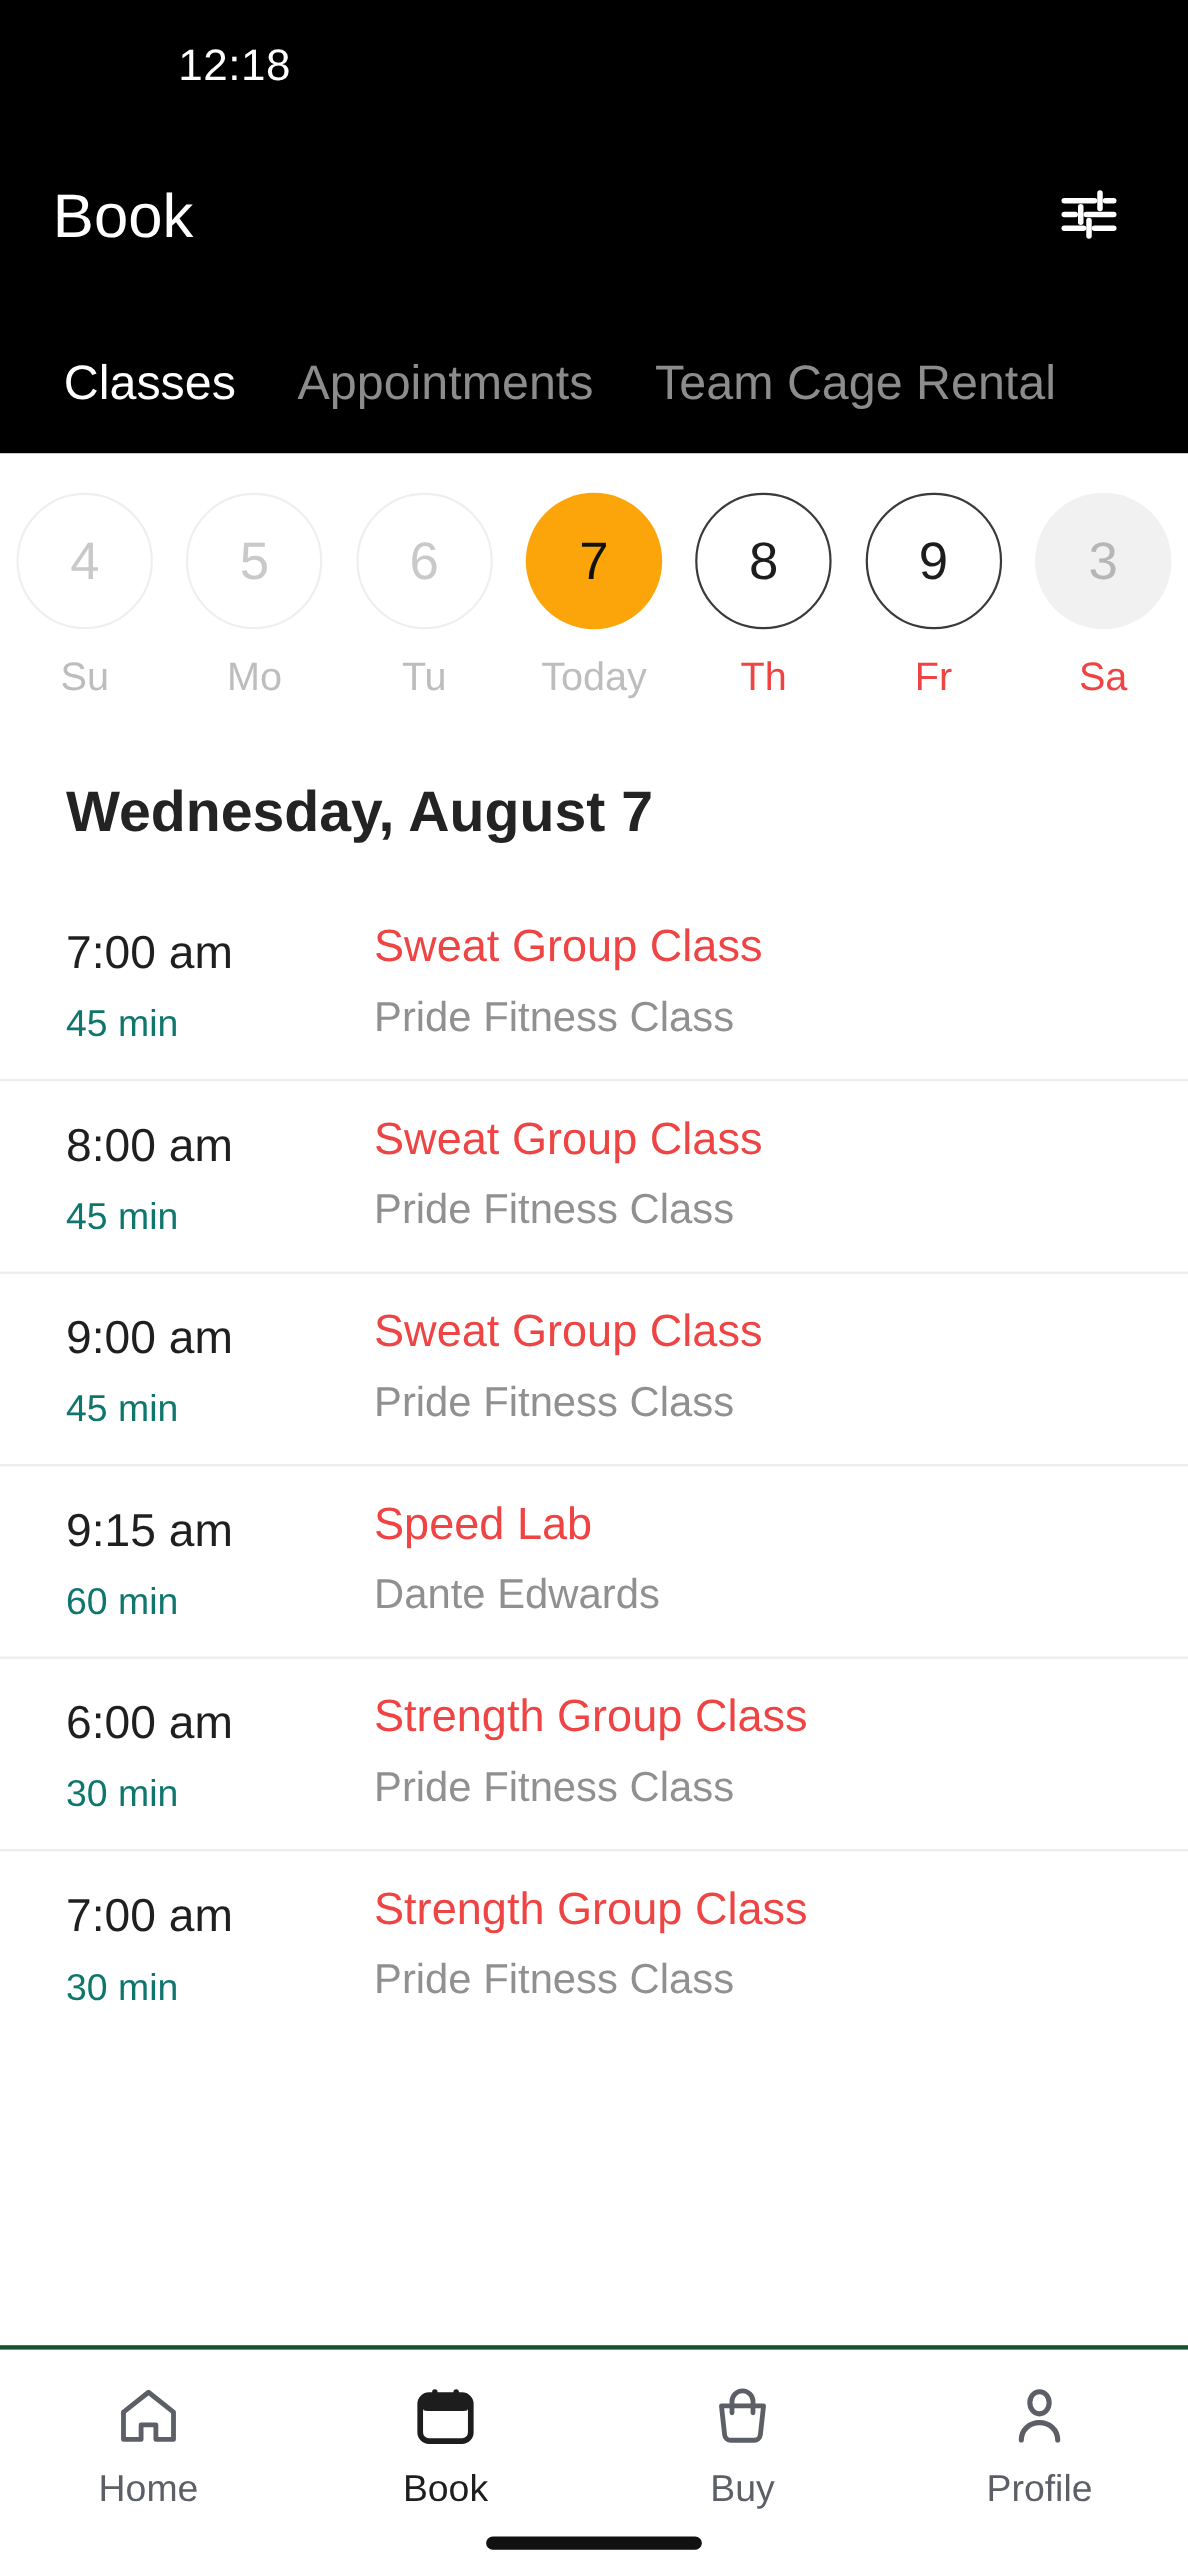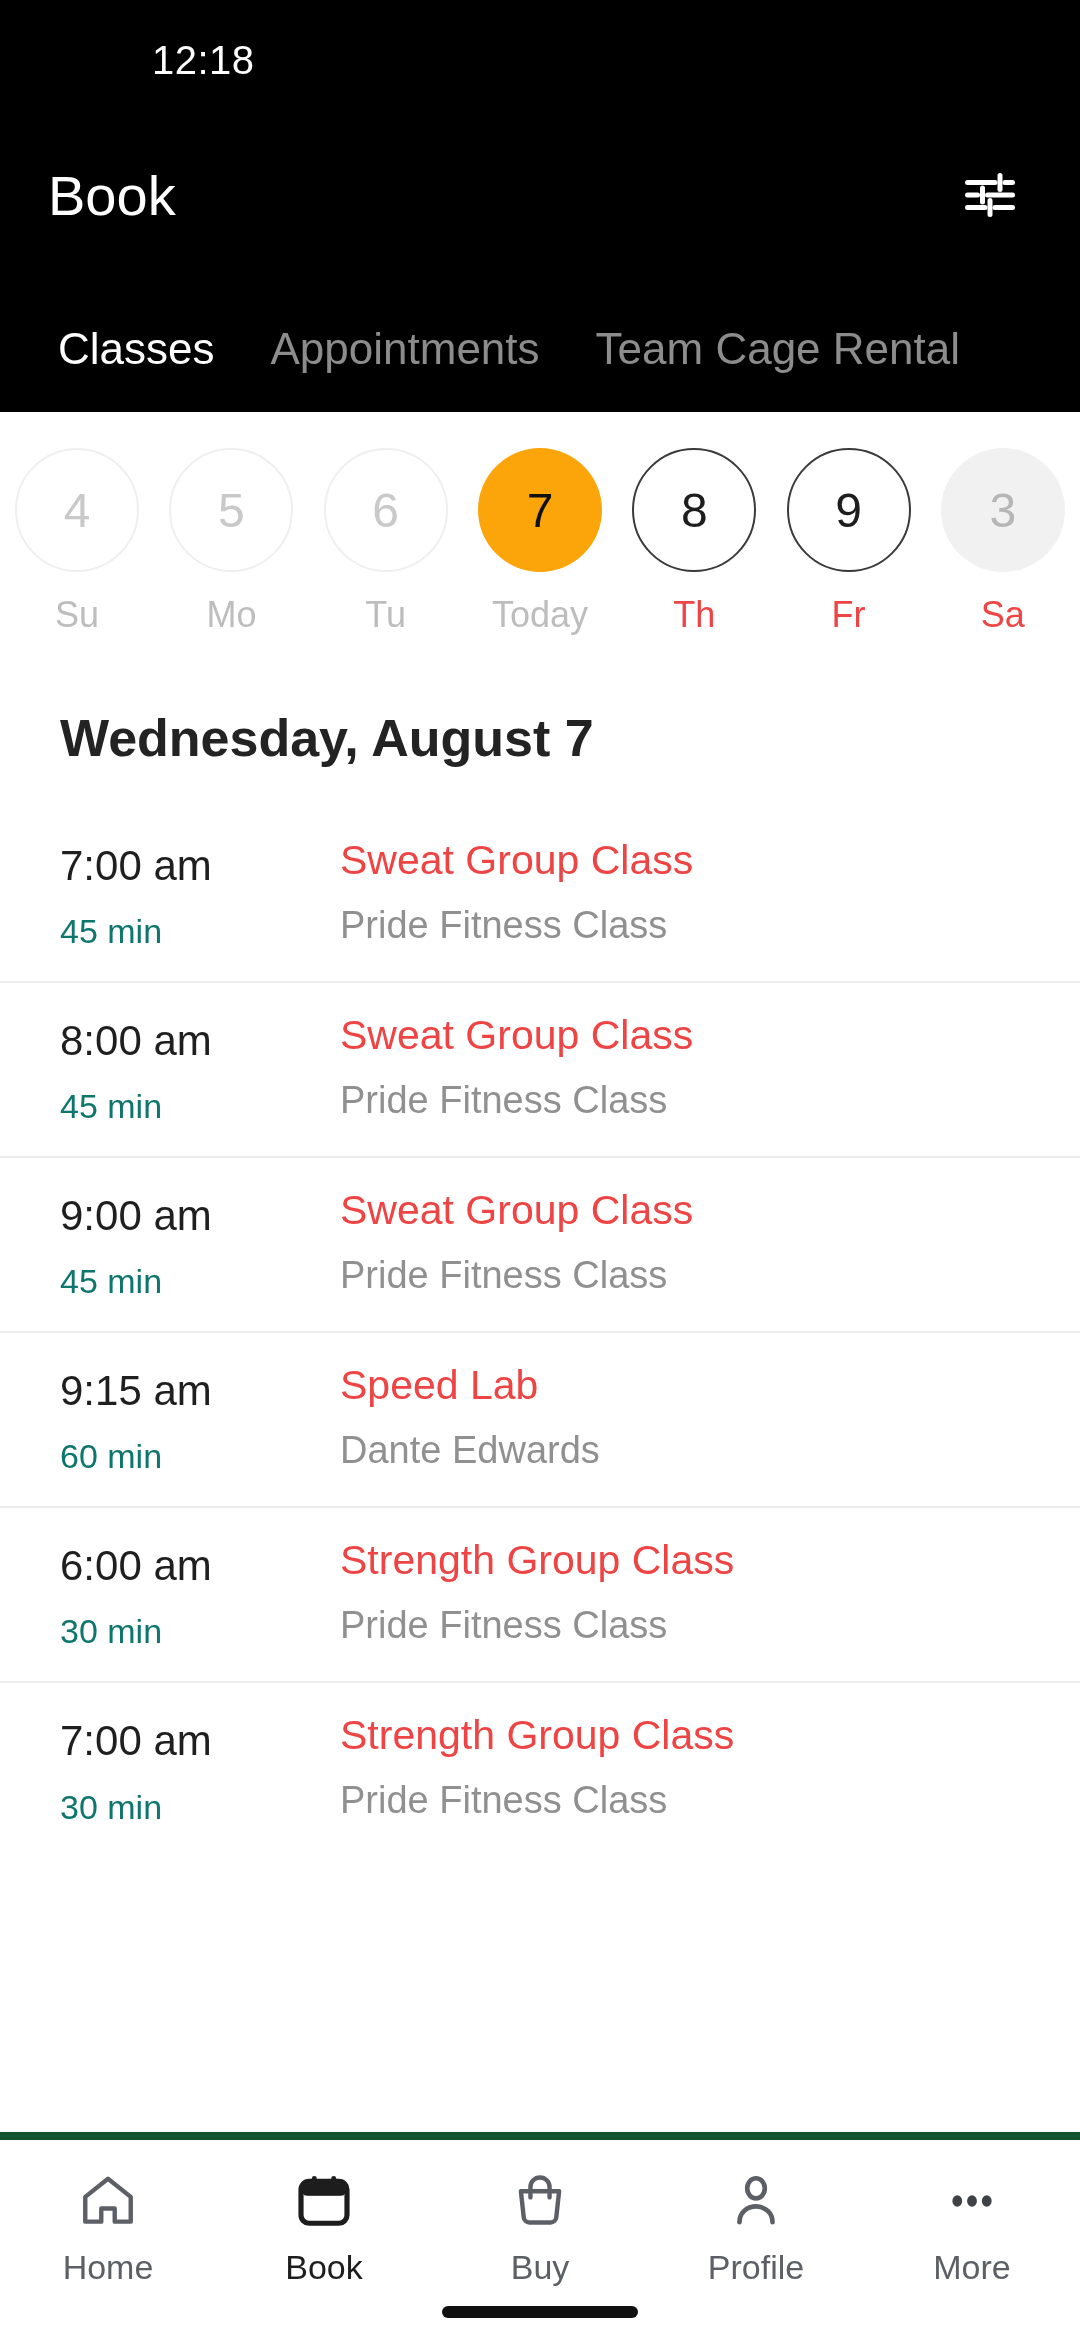--- a/index.html
+++ b/index.html
@@ -20,20 +20,21 @@
   }
   .status-bar {
     height:120px;
     display:flex; align-items:center;
     padding-left:152px;
   }
   .status-time {
     color:#ffffff;
     font-size:40px;
     letter-spacing:0.5px;
+    margin-left:10px;
   }
   .appbar {
     height:150px;
     display:flex; align-items:center; justify-content:space-between;
     padding:0 54px 0 48px;
   }
   .appbar-title {
     color:#ffffff;
     font-size:56px;
     font-weight:400;
@@ -152,21 +153,21 @@
     margin-top:20px;
   }
 
   
   .bottom-nav {
     position:absolute;
     left:0; bottom:0;
     width:1080px;
     height:208px;
     background:#ffffff;
-    border-top:8px solid #14532d;
+    border-top:4px solid #14532d;
     display:flex;
     align-items:flex-start;
     padding-top:24px;
   }
   .nav-item {
     flex:1 1 0;
     display:flex; flex-direction:column; align-items:center;
     cursor:pointer;
   }
   .nav-icon {
@@ -378,26 +379,16 @@
     <div class="nav-item">
       <span class="nav-icon">
         <svg width="62" height="62" viewBox="0 0 24 24" fill="none" stroke="#5c6066" stroke-width="1.8" stroke-linecap="round">
           <ellipse cx="12" cy="7.1" rx="3.4" ry="3.9"></ellipse>
           <path d="M5.6 20.2c0-3.6 2.9-6.1 6.4-6.1s6.4 2.5 6.4 6.1"></path>
         </svg>
       </span>
       <span class="nav-label">Profile</span>
     </div>
 
-    <div class="nav-item">
-      <span class="nav-icon">
-        <svg width="62" height="62" viewBox="0 0 24 24" fill="#3f4247">
-          <ellipse cx="6.3" cy="12" rx="1.9" ry="2.2"></ellipse>
-          <ellipse cx="12" cy="12" rx="1.9" ry="2.2"></ellipse>
-          <ellipse cx="17.7" cy="12" rx="1.9" ry="2.2"></ellipse>
-        </svg>
-      </span>
-      <span class="nav-label">More</span>
-    </div>
   </div>
 
   <div class="home-indicator"></div>
 </div>
 
 </body></html>

